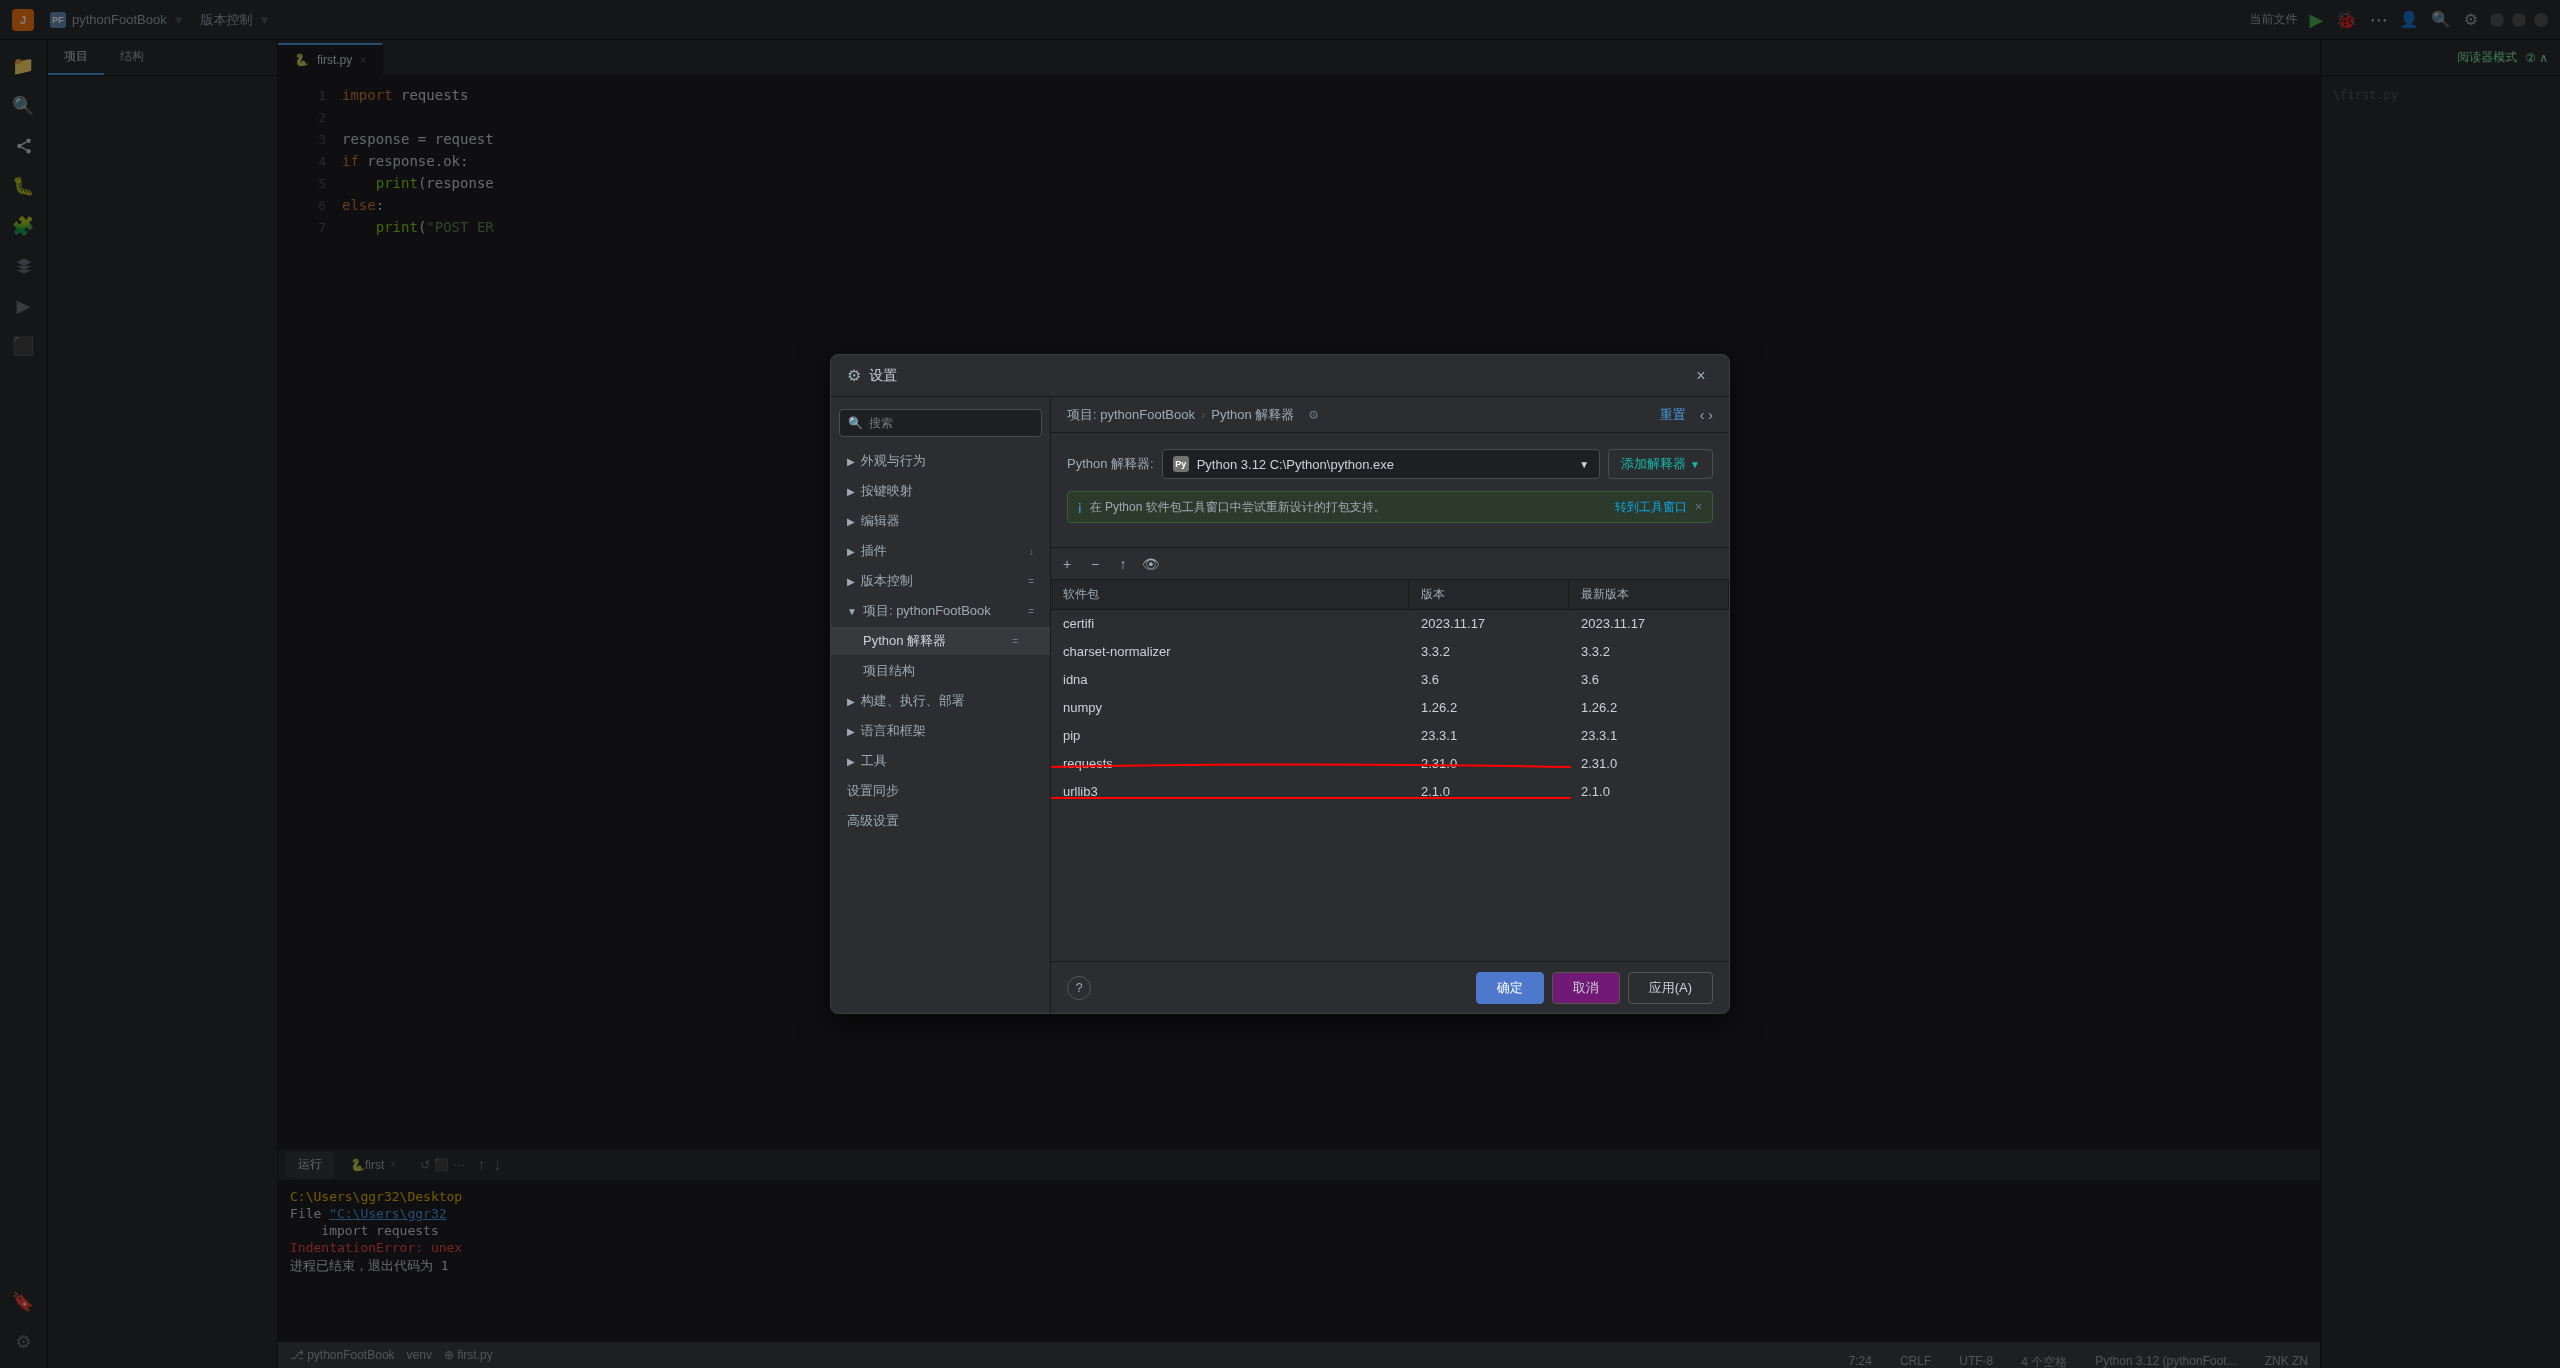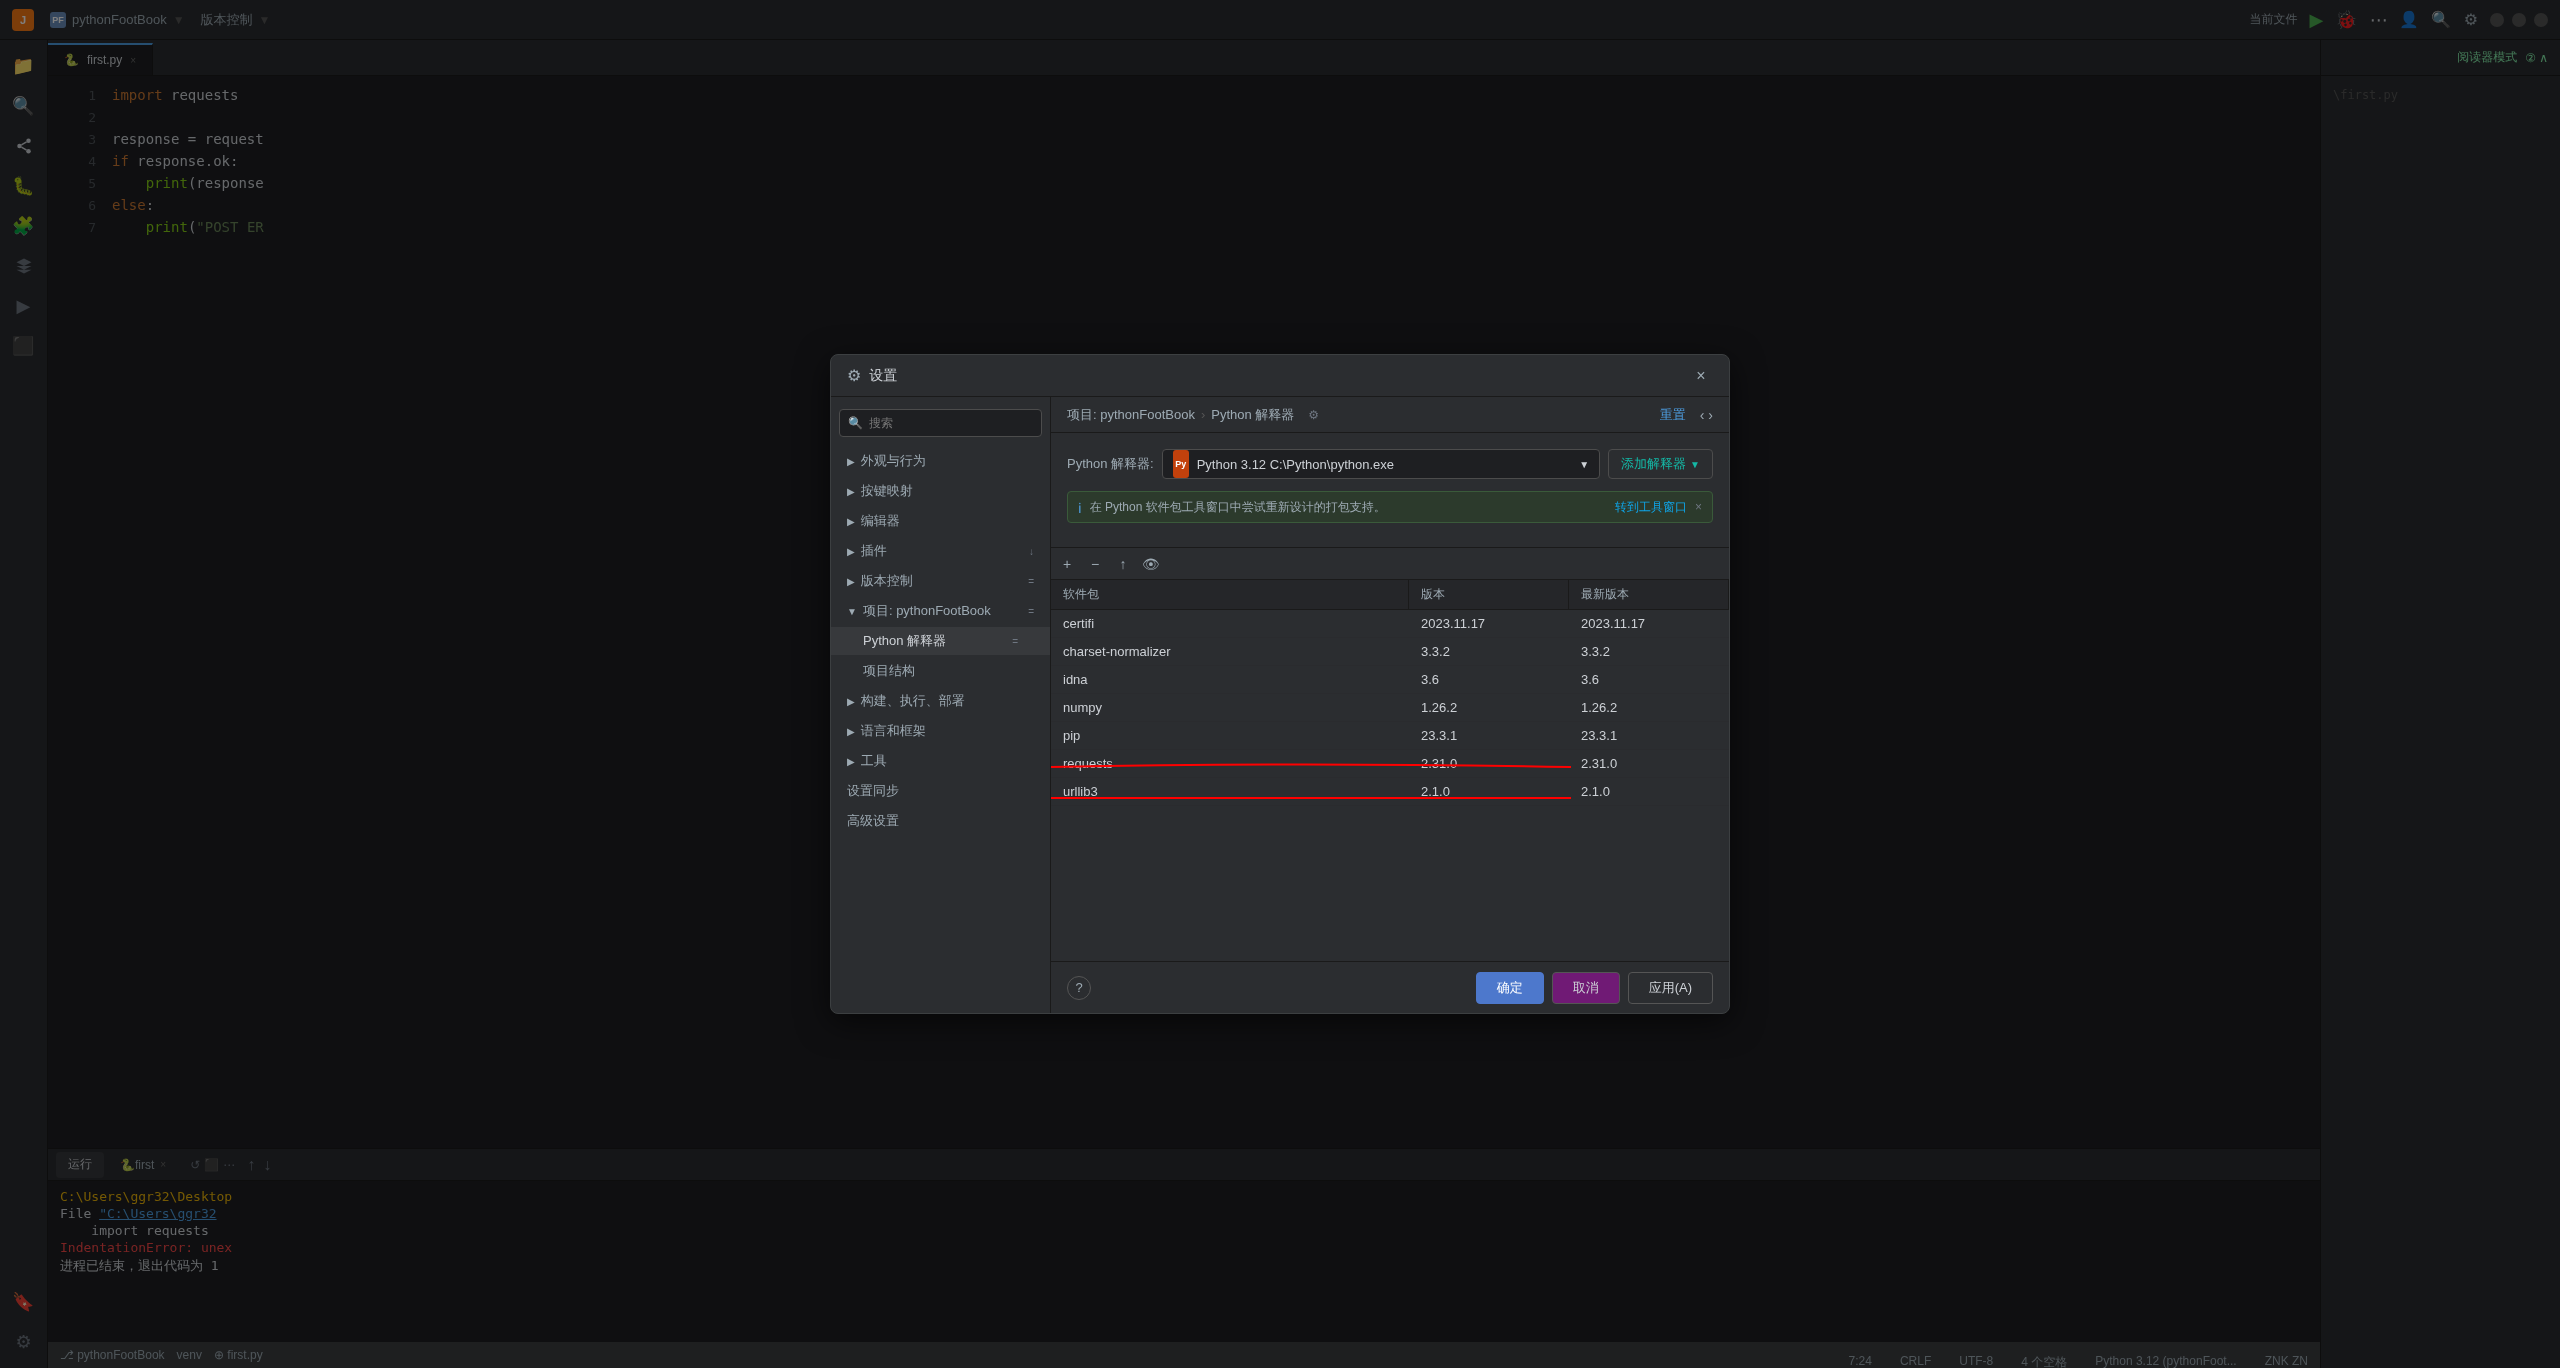--- a/index.html
+++ b/index.html
@@ -390,22 +390,22 @@
       border: 1px solid #4c4c4c;
       border-radius: 4px;
       display: flex; align-items: center;
       padding: 0 10px;
       font-size: 13px;
       color: #cdd1d6;
       gap: 8px;
       cursor: pointer;
     }
     .interpreter-select .py-icon {
-      width: 16px; height: 28px;
-      background: #c2410c;
+      width: 16px; height: 16px;
+      background: #737373;
       border-radius: 3px;
       font-size: 9px;
       display: flex; align-items: center; justify-content: center;
       color: white; font-weight: bold;
     }
     .add-interpreter-btn {
       height: 30px;
       background: #2b2d30;
       border: 1px solid #4c4c4c;
       border-radius: 4px;
@@ -585,20 +585,29 @@
           <path d="M12 2L2 7l10 5 10-5-10-5zM2 17l10 5 10-5M2 12l10 5 10-5"></path>
         </svg>
     </div>
     <div class="activity-icon">▶</div>
     <div class="activity-icon">⬛</div>
     <div class="activity-spacer"></div>
     <div class="activity-icon">🔖</div>
     <div class="activity-icon">⚙</div>
   </div>
 
+  <div class="sidebar">
+    <div class="sidebar-tabs">
+      <div class="sidebar-tab active">项目</div>
+      <div class="sidebar-tab">结构</div>
+    </div>
+    <div class="sidebar-content">
+      
+    </div>
+  </div>
 
   <div class="editor-area">
 
     <div class="editor-tabs">
       <div class="editor-tab active">
         <span style="color:#f0a030;">🐍</span>
         <span>first.py</span>
         <span class="tab-close">×</span>
       </div>
     </div>

